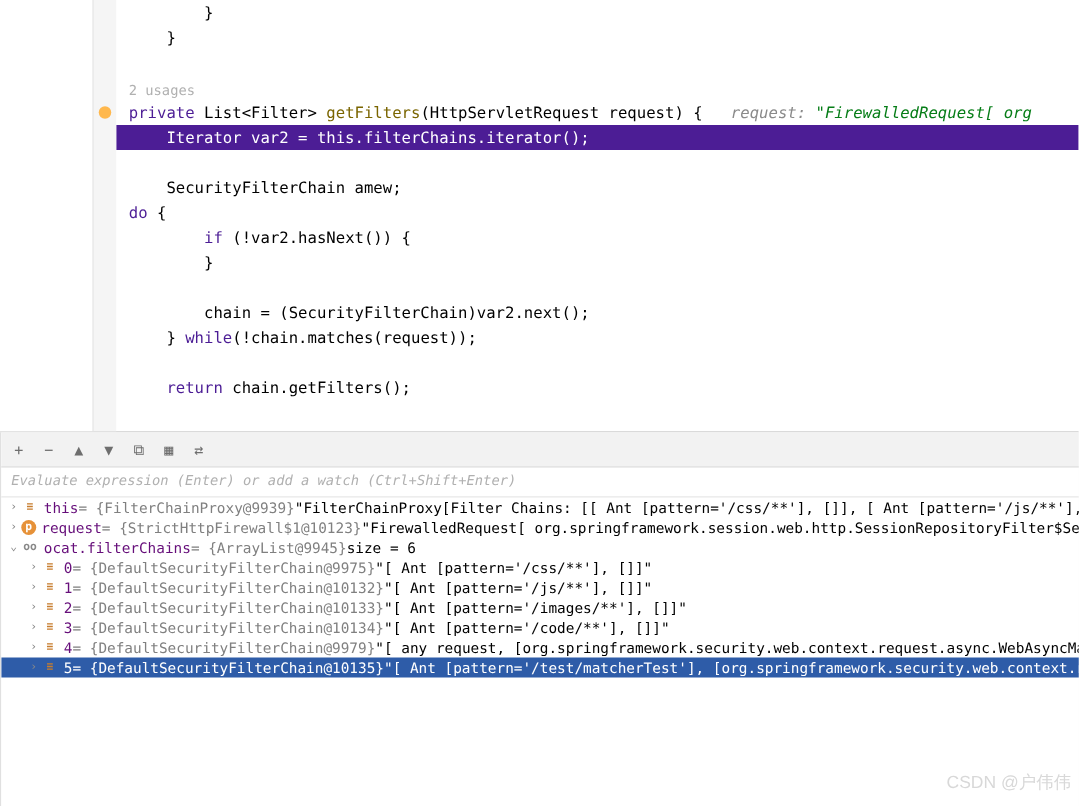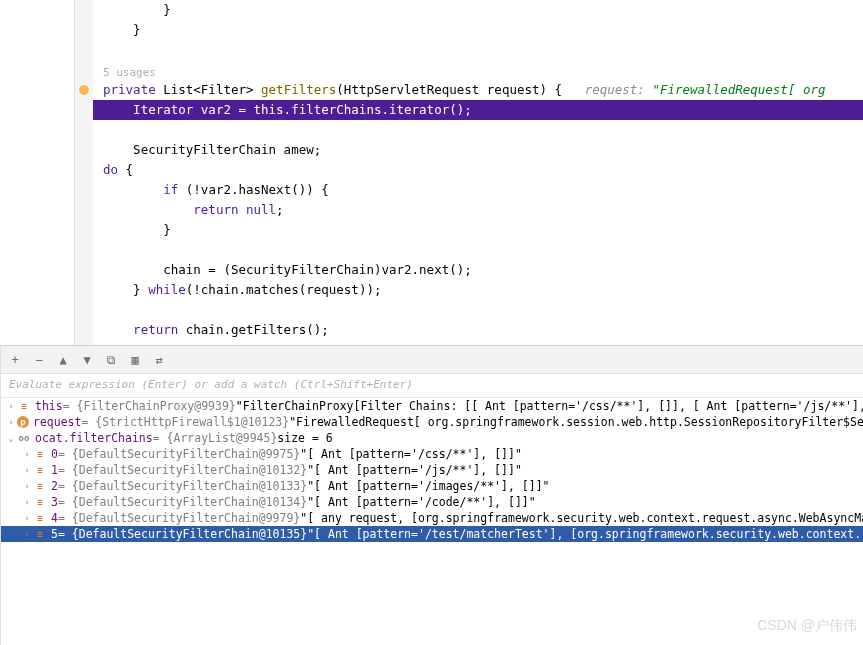--- a/index.html
+++ b/index.html
@@ -180,28 +180,27 @@
 
 <div class="editor-area">
   <div class="line-gutter-left"></div>
   <div class="marker-col">
     <div class="breakpoint-dot"></div>
   </div>
   <div class="code-area" id="code">
       <div class="code-line">        }</div>
       <div class="code-line">    }</div>
       <div class="code-line"></div>
-      <div class="usages-hint">5 usages</div>
+      <div class="usages-hint">2 usages</div>
       <div class="code-line"><span class="kw">private</span> <span class="type">List&lt;Filter&gt;</span> <span class="method-name">getFilters</span>(HttpServletRequest request) {   <span class="comment-param">request: </span><span class="comment-val">"FirewalledRequest[ org</span></div>
       <div class="code-line highlight-exec">    Iterator var2 = this.filterChains.iterator();</div>
       <div class="code-line"></div>
       <div class="code-line">    SecurityFilterChain amew;</div>
       <div class="code-line"><span class="kw">do</span> {</div>
       <div class="code-line">        <span class="kw">if</span> (!var2.hasNext()) {</div>
-      <div class="code-line">            <span class="kw">return</span> <span class="kw">null</span>;</div>
       <div class="code-line">        }</div>
       <div class="code-line"></div>
       <div class="code-line">        chain = (SecurityFilterChain)var2.next();</div>
       <div class="code-line">    } <span class="kw">while</span>(!chain.matches(request));</div>
       <div class="code-line"></div>
       <div class="code-line">    <span class="kw">return</span> chain.getFilters();</div>
     </div>
 </div>
 
 <div class="debugger-area">

